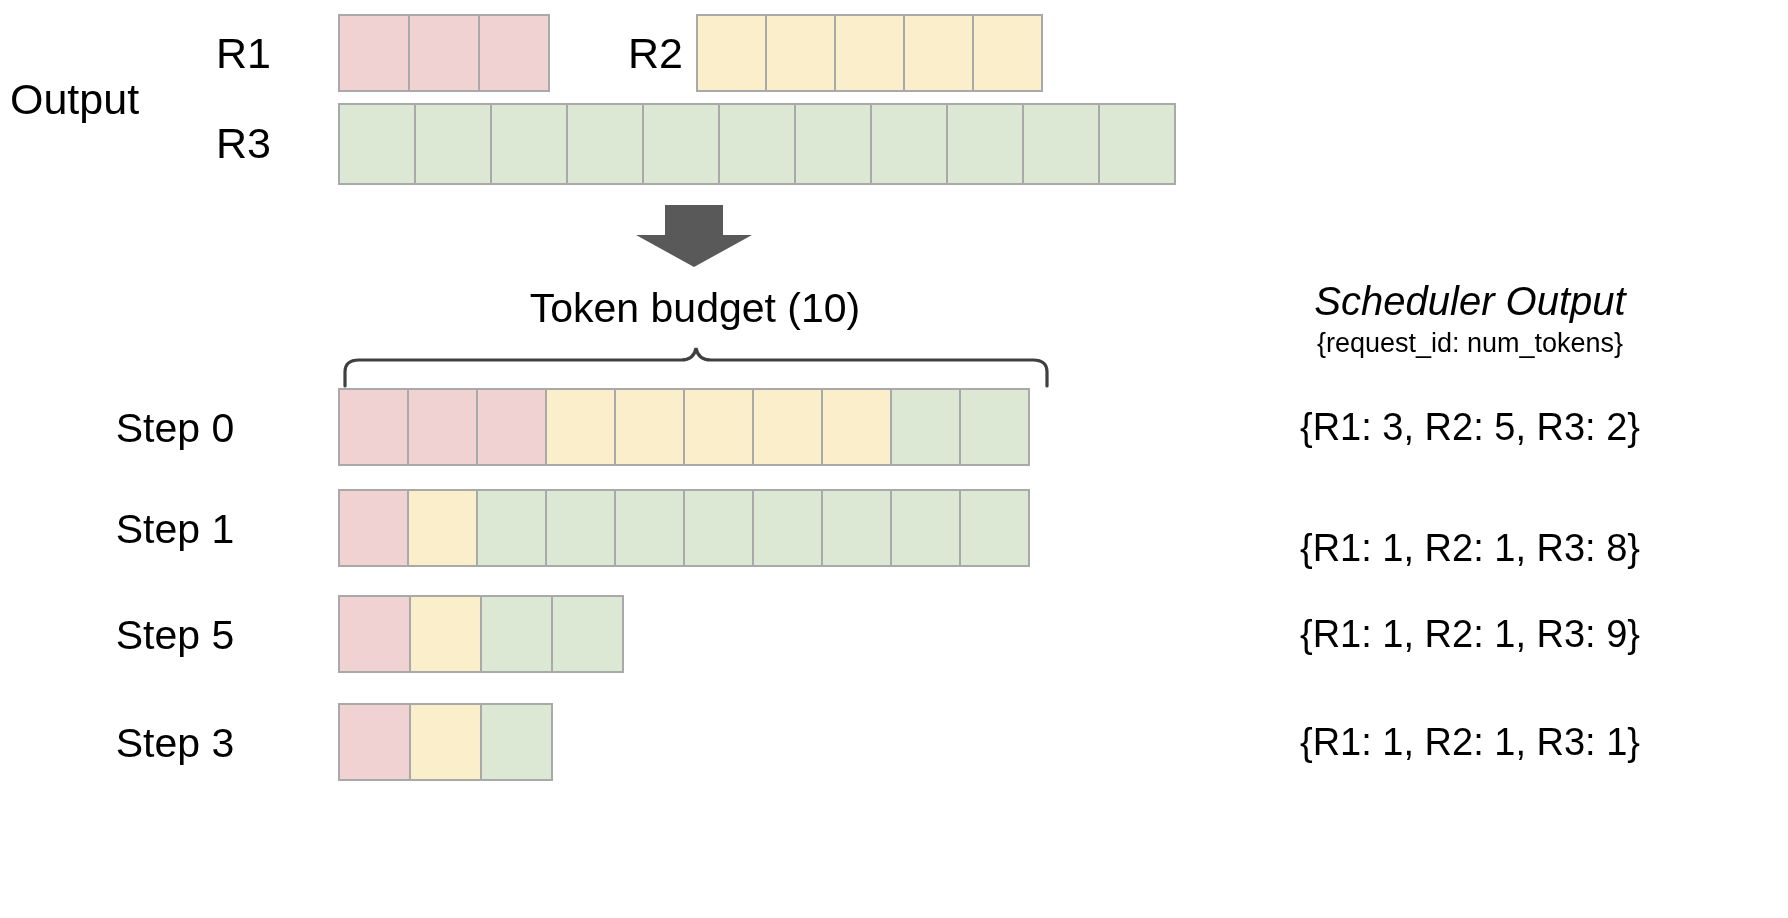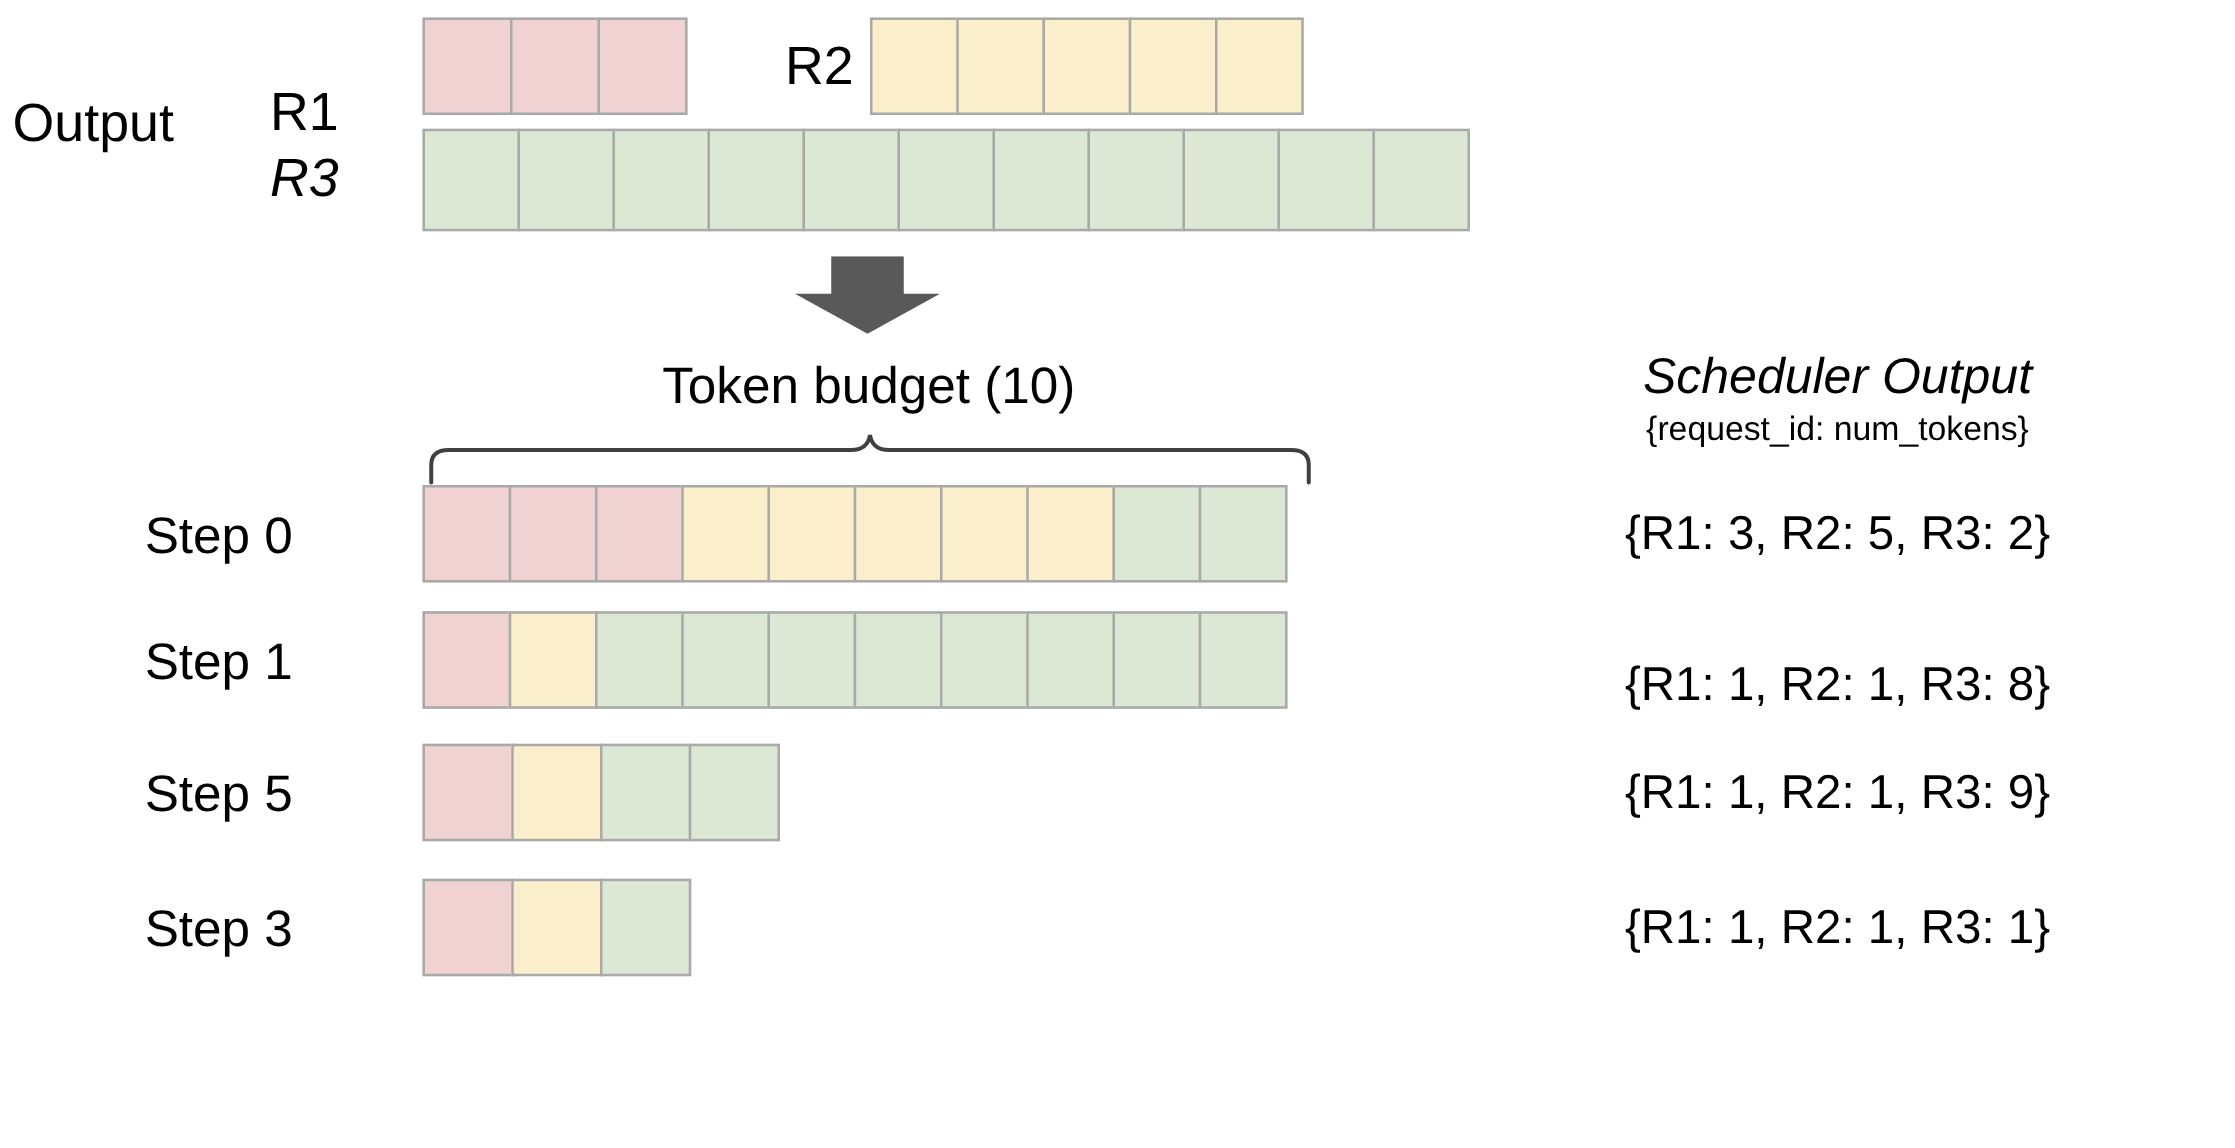--- a/index.html
+++ b/index.html
@@ -83,39 +83,39 @@
   .arrow-wrap { position: absolute; }
 
   
   .brace-wrap { position: absolute; }
 </style>
 </head>
 <body>
 
 <div class="abs label-prompts" style="left:10px; top:78px;">Output</div>
 
-<div class="abs label-big" style="left:216px; top:32px;margin-top:37px;">R1</div>
+<div class="abs label-big" style="left:216px; top:32px;">R1</div>
 
 <div class="strip" style="left:338px; top:14px;">
   <div class="cell pink" style="width:72px;height:78px;"></div>
   <div class="cell pink" style="width:72px;height:78px;"></div>
   <div class="cell pink" style="width:72px;height:78px;"></div>
 </div>
 
 <div class="abs label-big" style="left:628px; top:32px;">R2</div>
 
 <div class="strip" style="left:696px; top:14px;">
   <div class="cell yellow" style="width:71px;height:78px;"></div>
   <div class="cell yellow" style="width:71px;height:78px;"></div>
   <div class="cell yellow" style="width:71px;height:78px;"></div>
   <div class="cell yellow" style="width:71px;height:78px;"></div>
   <div class="cell yellow" style="width:71px;height:78px;"></div>
 </div>
 
-<div class="abs label-big" style="left:216px; top:122px;font-style:italic;">R3</div>
+<div class="abs label-big" style="left:216px; top:122px;">R3</div>
 
 <div class="strip" style="left:338px; top:103px;">
   <div class="cell green" style="width:78px;height:82px;"></div>
   <div class="cell green" style="width:78px;height:82px;"></div>
   <div class="cell green" style="width:78px;height:82px;"></div>
   <div class="cell green" style="width:78px;height:82px;"></div>
   <div class="cell green" style="width:78px;height:82px;"></div>
   <div class="cell green" style="width:78px;height:82px;"></div>
   <div class="cell green" style="width:78px;height:82px;"></div>
   <div class="cell green" style="width:78px;height:82px;"></div>

